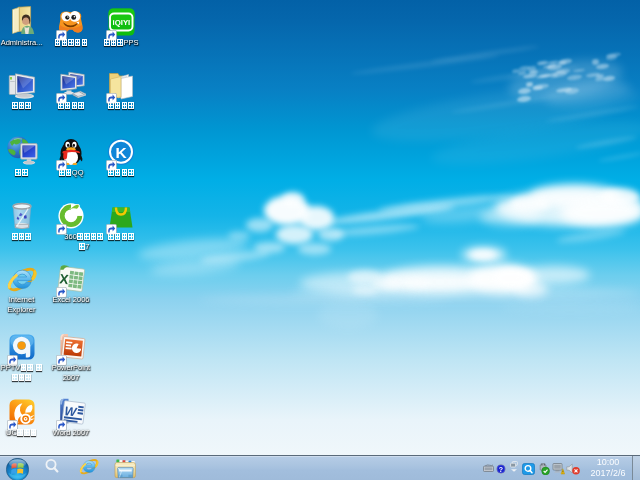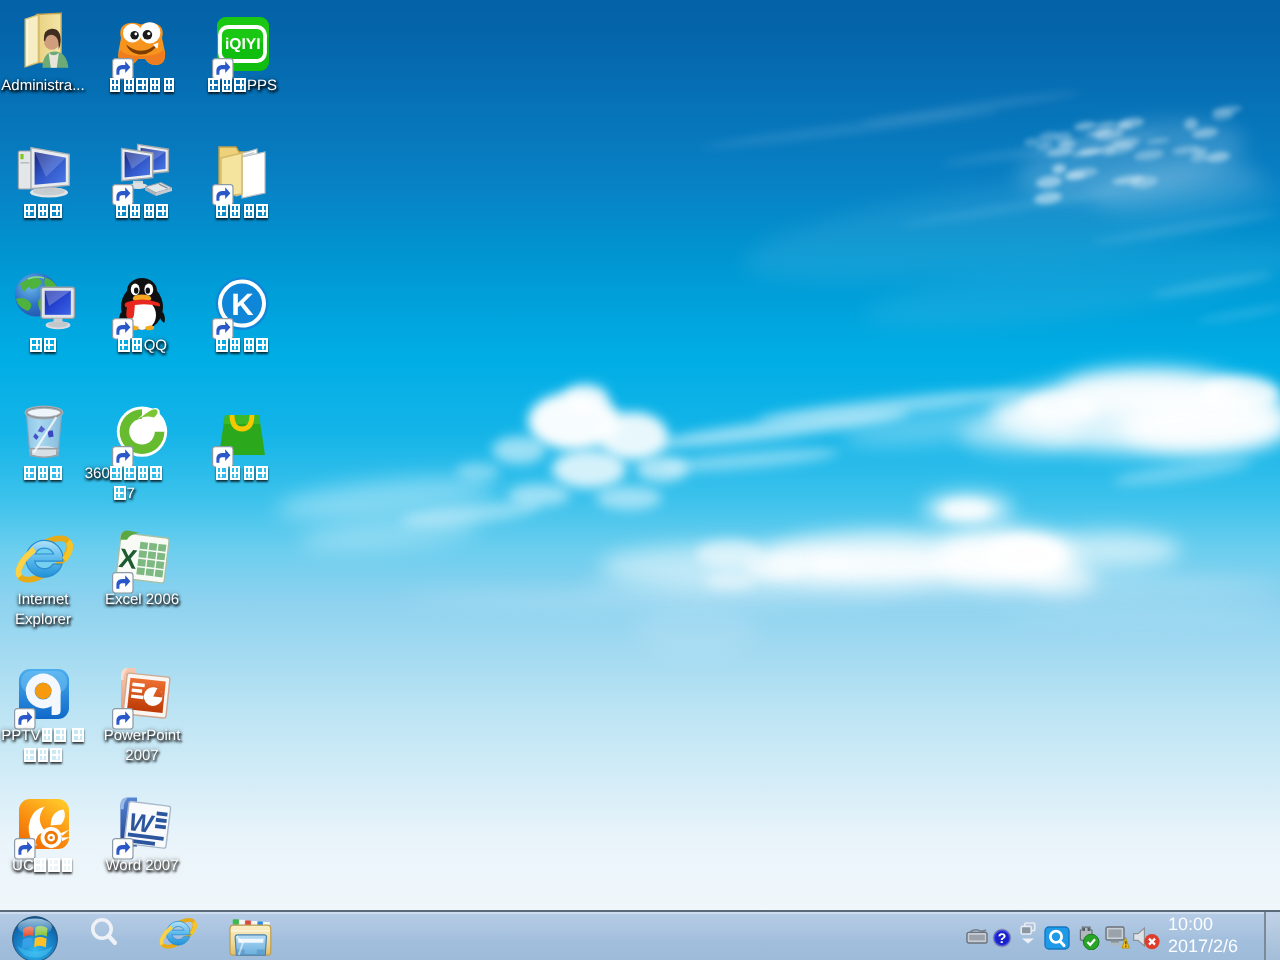--- a/index.html
+++ b/index.html
@@ -293,21 +293,21 @@
 <circle cx="16" cy="15.8" r="12.6" fill="#fff"></circle>
 <path d="M16 4.6 A11.2 11.2 0 1 0 27.2 15.8 L22.4 15.8 A6.4 6.4 0 1 1 16 9.4 Z" fill="#66bc2e"></path>
 <path d="M10 13.2 Q16.5 9.6 26.6 12.6 L27.2 15.8 L22.4 15.8 Q16 13.6 10.4 15.6 Z" fill="#fff"></path>
 <path d="M13.6 9.8 Q20.5 3 23.8 4.2 Q26.4 5.8 23 9.4 Q19.8 7.8 15.6 8.4 Z" fill="#fff"></path>
 <path d="M15.2 9 Q21 3.9 23.2 4.8 Q24.9 6.2 22 8.8 Q18.4 7.6 15.2 9 Z" fill="#7cc633"></path>
 </svg></div>
 <div class="ic" style="left:56.0px;top:221.0px"><svg width="11" height="11" viewBox="0 0 11 11">
         <rect x="0.3" y="0.3" width="10.2" height="10.2" rx="1.4" fill="#fff" stroke="#8c9aa6" stroke-width="0.6"></rect>
         <path d="M2.2 8.4 L2.2 6 Q2.4 3.7 5 3.5 L6.6 3.5 L6.6 1.6 L9.2 4.6 L6.6 7.5 L6.6 5.6 L4.8 5.6 Q3.7 5.7 3.7 6.9 L3.7 8.4 Z" fill="#2a58c8"></path>
       </svg></div>
-<div class="lbl" style="left:34px;top:232px">360<i class="g"></i><i class="g"></i><i class="g"></i><i class="g"></i><br><i class="g"></i>7</div>
+<div class="lbl" style="left:56px;top:232px">360<i class="g"></i><i class="g"></i><i class="g"></i><i class="g"></i><br><i class="g"></i>7</div>
 <div class="ic" style="left:105.0px;top:200px;width:32px;height:32px"><svg width="32" height="32" viewBox="0 0 32 32">
 <path d="M7.5 7.5 L24.5 7.5 L27.5 27.5 L4.5 27.5 Z" fill="#2ca81c"></path>
 <path d="M7.5 7.5 L24.5 7.5 L25.2 12 L6.8 12 Z" fill="#3cb92a"></path>
 <path d="M11 7.5 Q11 14.5 16 14.5 Q21 14.5 21 7.5" fill="none" stroke="#f5c800" stroke-width="2.4"></path>
 </svg></div>
 <div class="ic" style="left:106.0px;top:221.0px"><svg width="11" height="11" viewBox="0 0 11 11">
         <rect x="0.3" y="0.3" width="10.2" height="10.2" rx="1.4" fill="#fff" stroke="#8c9aa6" stroke-width="0.6"></rect>
         <path d="M2.2 8.4 L2.2 6 Q2.4 3.7 5 3.5 L6.6 3.5 L6.6 1.6 L9.2 4.6 L6.6 7.5 L6.6 5.6 L4.8 5.6 Q3.7 5.7 3.7 6.9 L3.7 8.4 Z" fill="#2a58c8"></path>
       </svg></div>
 <div class="lbl" style="left:93.0px;top:232px"><i class="g"></i><i class="g"></i><i class="g"></i><i class="g"></i></div>
@@ -563,16 +563,16 @@
 <rect x="2.5" y="8.4" width="6" height="1.2" rx="0.5" fill="#b0b8c0"></rect>
 <path d="M9 11 L12.6 11 L10.8 5.8 Z" fill="#f8c818" stroke="#b89206" stroke-width="0.5"></path>
 <rect x="10.55" y="7.6" width="0.7" height="1.6" fill="#5a4a00"></rect>
         <rect x="10.55" y="9.7" width="0.7" height="0.8" fill="#5a4a00"></rect>
 </svg>
 <svg width="14" height="12" viewBox="0 0 14 12" style="position:absolute;left:566px;top:7px">
 <path d="M0.8 3.8 L3 3.8 L6.2 1 L6.2 10 L3 7.2 L0.8 7.2 Z" fill="#dde2e6" stroke="#8a9298" stroke-width="0.6"></path>
 <circle cx="10" cy="7.8" r="3.8" fill="#e03c2c"></circle>
 <path d="M8.5 6.3 L11.5 9.3 M11.5 6.3 L8.5 9.3" stroke="#fff" stroke-width="1.1"></path>
 </svg>
-<div style="position:absolute;left:584px;top:1px;width:48px;height:20px;color:#fbfdff;font-size:9px;text-align:left;line-height:10.5px">10:00<br>2017/2/6</div>
+<div style="position:absolute;left:584px;top:1px;width:48px;height:20px;color:#fbfdff;font-size:9px;text-align:center;line-height:10.5px">10:00<br>2017/2/6</div>
 <div style="position:absolute;left:632px;top:0;width:1px;height:25px;background:#7a8a98"></div>
 <div style="position:absolute;left:633px;top:0;width:7px;height:25px;background:linear-gradient(#c0d2e6,#a2bcd8)"></div>
 </div>
 </div>
 </body></html>

